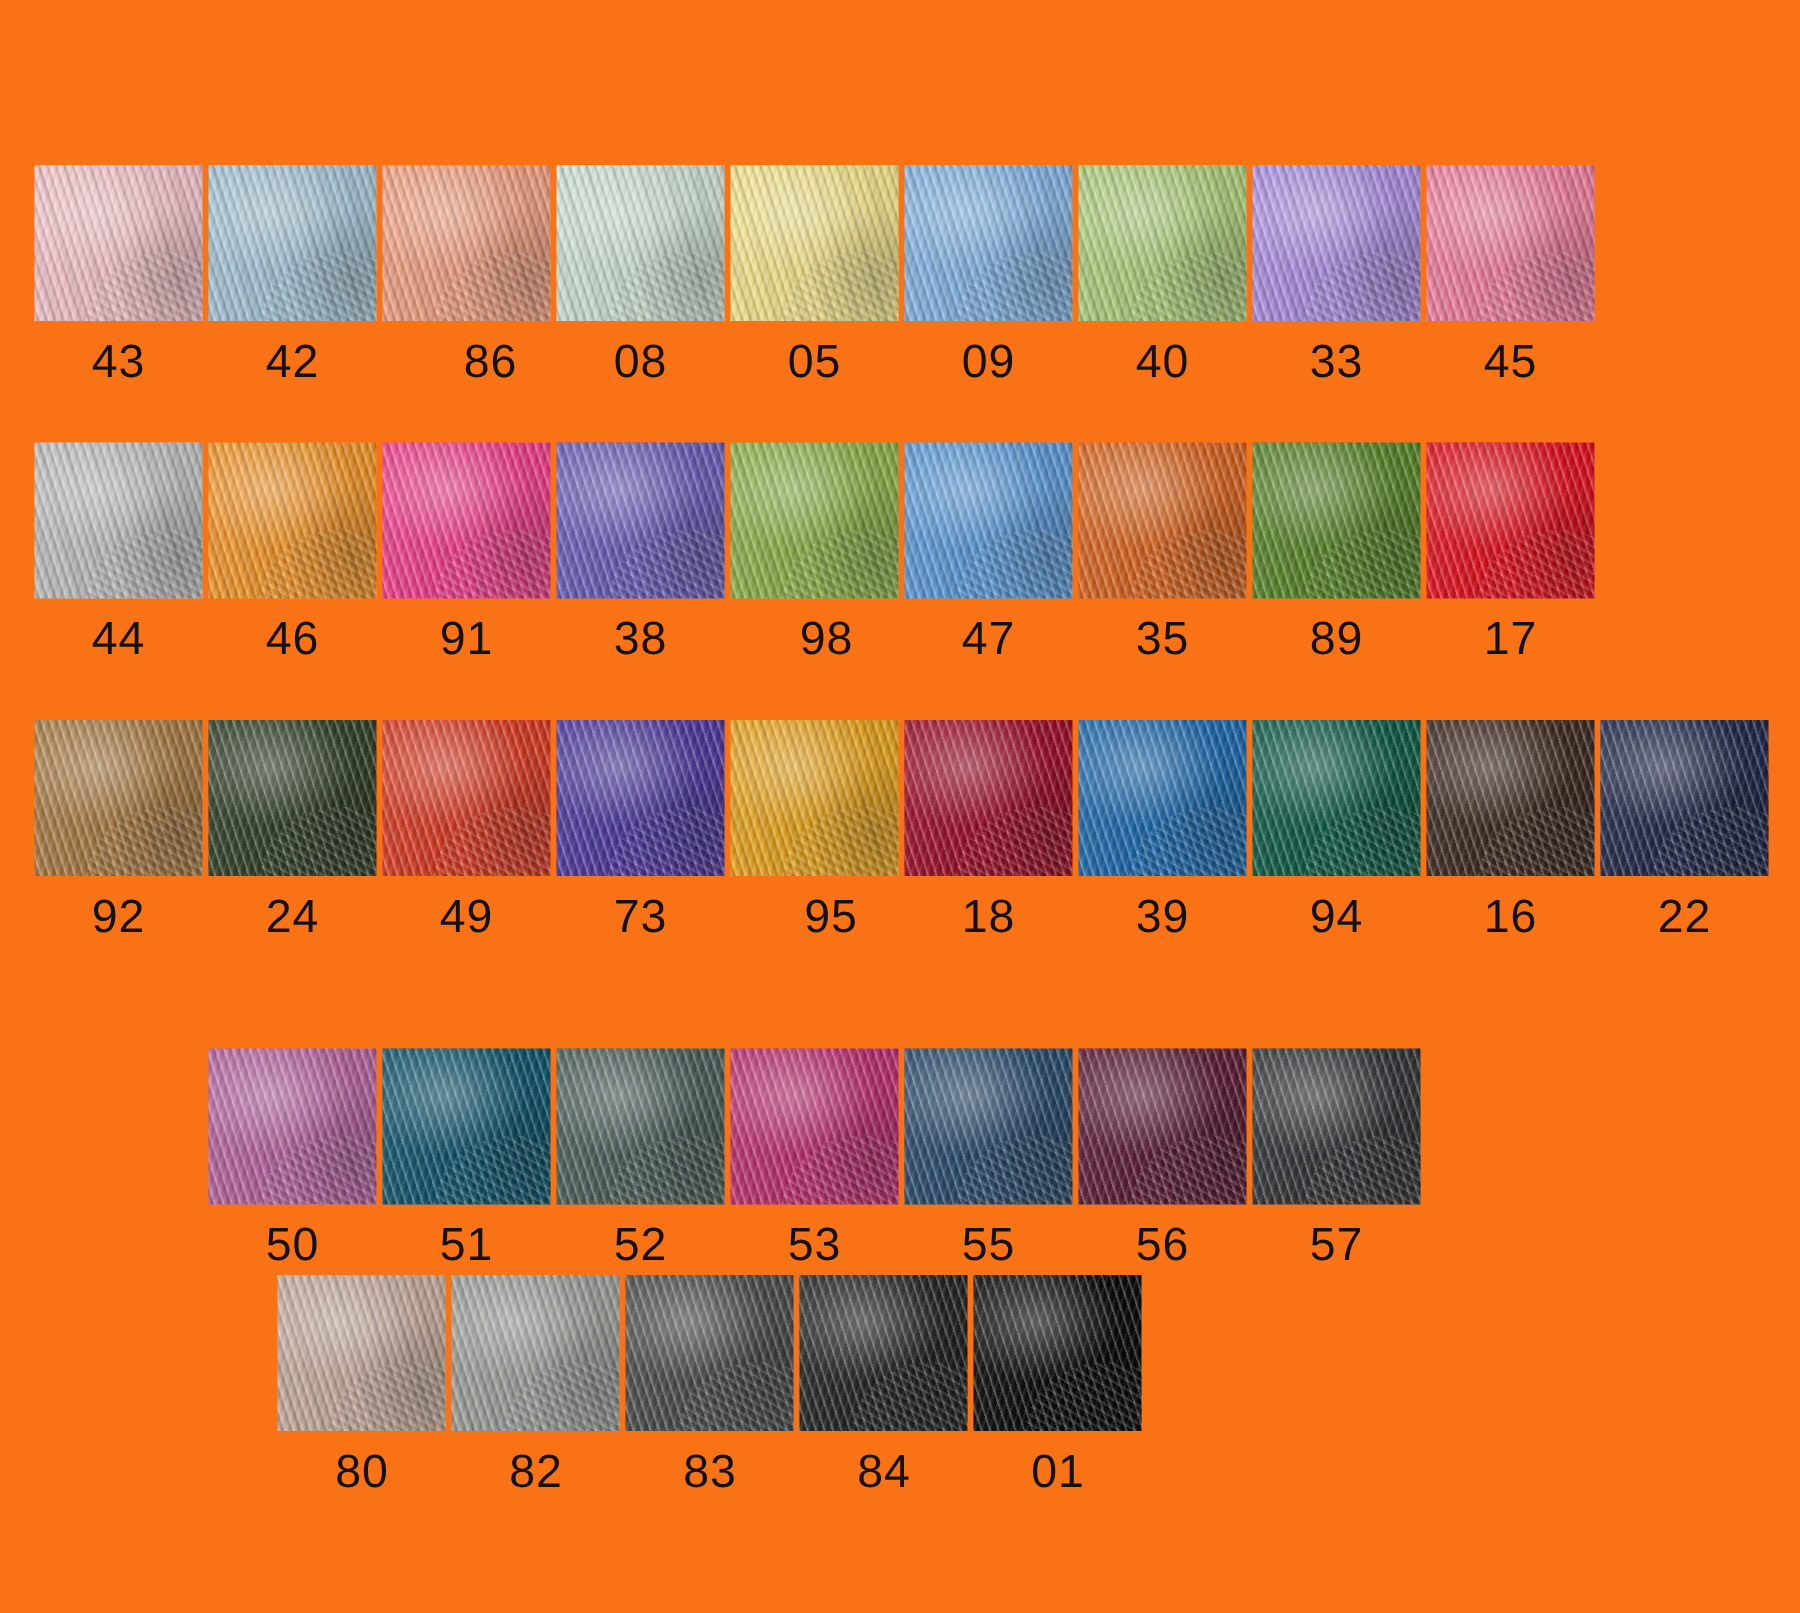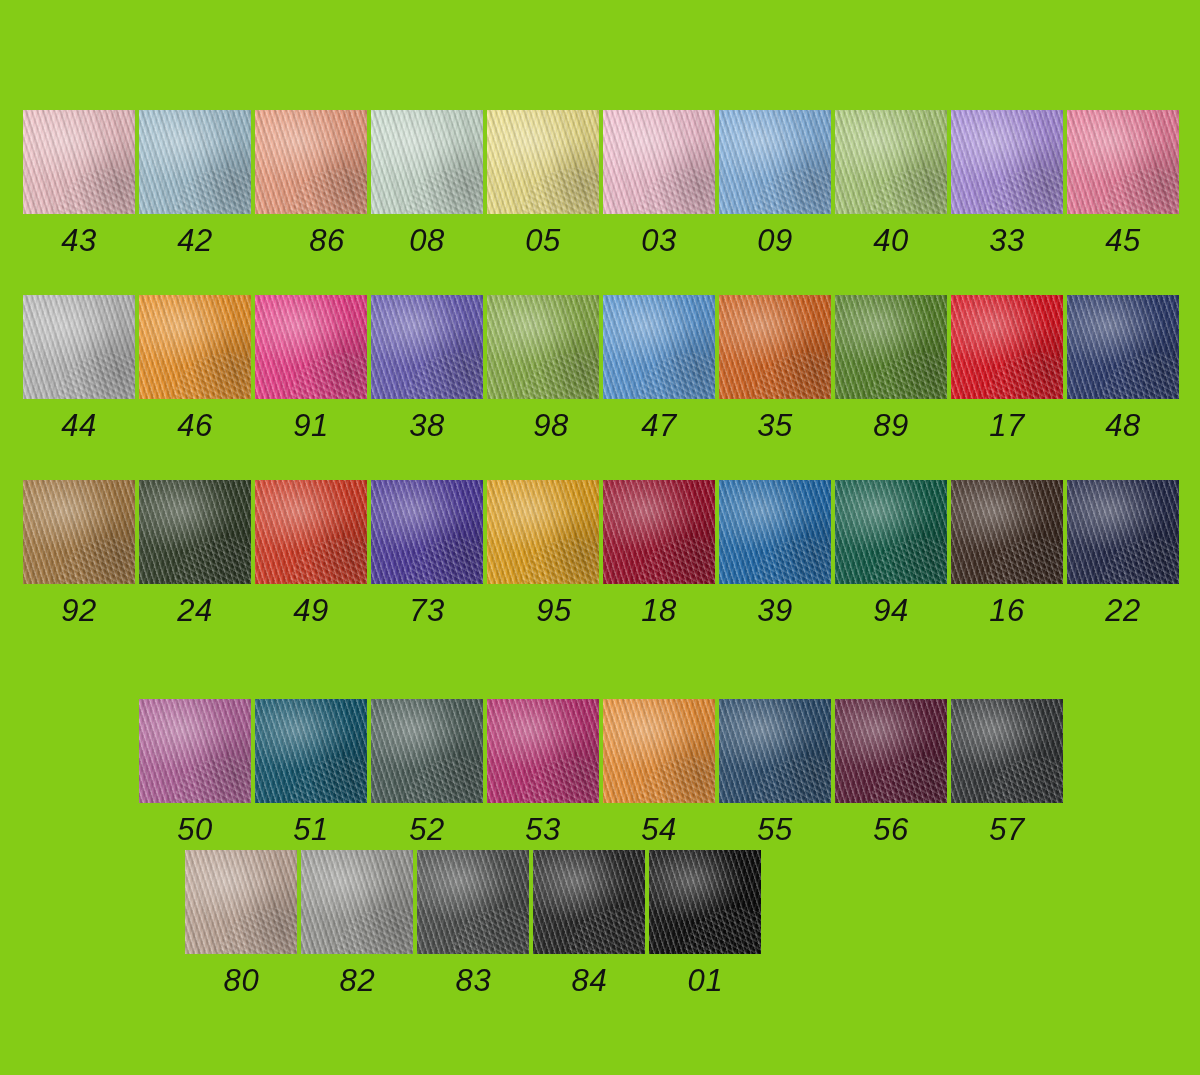--- a/index.html
+++ b/index.html
@@ -120,21 +120,21 @@
     font-weight: 400;
     color: #121212;
     letter-spacing: 0.6px;
     font-family: "Liberation Sans", sans-serif;
     -webkit-font-smoothing: antialiased;
   }
 </style>
 </head>
 <body style="background: rgb(255, 255, 255);">
 
-<div id="chart" style="background: #84cc16; font-style: italic;">
+<div id="chart" style="background: #f97316;">
     <div class="swatch-row" style="left: 23px; top: 110px;">
       <div class="swatch-cell">
         <div class="swatch" style="background-color: rgb(242, 195, 200); width: 112px; height: 104px;">
           <div class="threads"></div>
           <div class="threads2"></div>
           <div class="plyband"></div>
           <div class="sheen"></div>
           <div class="curve"></div>
         </div>
         <div class="swatch-label" style="color: rgb(18, 18, 18);">43</div>
@@ -171,30 +171,20 @@
       </div>
       <div class="swatch-cell">
         <div class="swatch" style="background-color: rgb(242, 228, 140); width: 112px; height: 104px;">
           <div class="threads"></div>
           <div class="threads2"></div>
           <div class="plyband"></div>
           <div class="sheen"></div>
           <div class="curve"></div>
         </div>
         <div class="swatch-label" style="color: rgb(18, 18, 18);">05</div>
-      </div>
-      <div class="swatch-cell">
-        <div class="swatch" style="background-color: rgb(247, 195, 212); width: 112px; height: 104px;">
-          <div class="threads"></div>
-          <div class="threads2"></div>
-          <div class="plyband"></div>
-          <div class="sheen"></div>
-          <div class="curve"></div>
-        </div>
-        <div class="swatch-label" style="color: rgb(18, 18, 18);">03</div>
       </div>
       <div class="swatch-cell">
         <div class="swatch" style="background-color: rgb(131, 179, 226); width: 112px; height: 104px;">
           <div class="threads"></div>
           <div class="threads2"></div>
           <div class="plyband"></div>
           <div class="sheen"></div>
           <div class="curve"></div>
         </div>
         <div class="swatch-label" style="color: rgb(18, 18, 18);">09</div>
@@ -314,30 +304,20 @@
       <div class="swatch-cell">
         <div class="swatch" style="background-color: rgb(226, 18, 31); width: 112px; height: 104px;">
           <div class="threads"></div>
           <div class="threads2"></div>
           <div class="plyband"></div>
           <div class="sheen"></div>
           <div class="curve"></div>
         </div>
         <div class="swatch-label" style="color: rgb(18, 18, 18);">17</div>
       </div>
-      <div class="swatch-cell">
-        <div class="swatch" style="background-color: rgb(44, 59, 110); width: 112px; height: 104px;">
-          <div class="threads"></div>
-          <div class="threads2"></div>
-          <div class="plyband"></div>
-          <div class="sheen"></div>
-          <div class="curve"></div>
-        </div>
-        <div class="swatch-label" style="color: rgb(18, 18, 18);">48</div>
-      </div>
     </div>
     <div class="swatch-row" style="left: 23px; top: 480px;">
       <div class="swatch-cell">
         <div class="swatch" style="background-color: rgb(168, 123, 68); width: 112px; height: 104px;">
           <div class="threads"></div>
           <div class="threads2"></div>
           <div class="plyband"></div>
           <div class="sheen"></div>
           <div class="curve"></div>
         </div>
@@ -469,30 +449,20 @@
         <div class="swatch" style="background-color: rgb(188, 48, 114); width: 112px; height: 104px;">
           <div class="threads"></div>
           <div class="threads2"></div>
           <div class="plyband"></div>
           <div class="sheen"></div>
           <div class="curve"></div>
         </div>
         <div class="swatch-label" style="color: rgb(18, 18, 18); text-align: right;">53</div>
       </div>
       <div class="swatch-cell">
-        <div class="swatch" style="background-color: rgb(239, 145, 54); width: 112px; height: 104px;">
-          <div class="threads"></div>
-          <div class="threads2"></div>
-          <div class="plyband"></div>
-          <div class="sheen"></div>
-          <div class="curve"></div>
-        </div>
-        <div class="swatch-label" style="color: rgb(18, 18, 18);">54</div>
-      </div>
-      <div class="swatch-cell">
         <div class="swatch" style="background-color: rgb(42, 76, 109); width: 112px; height: 104px;">
           <div class="threads"></div>
           <div class="threads2"></div>
           <div class="plyband"></div>
           <div class="sheen"></div>
           <div class="curve"></div>
         </div>
         <div class="swatch-label" style="color: rgb(18, 18, 18);">55</div>
       </div>
       <div class="swatch-cell">

